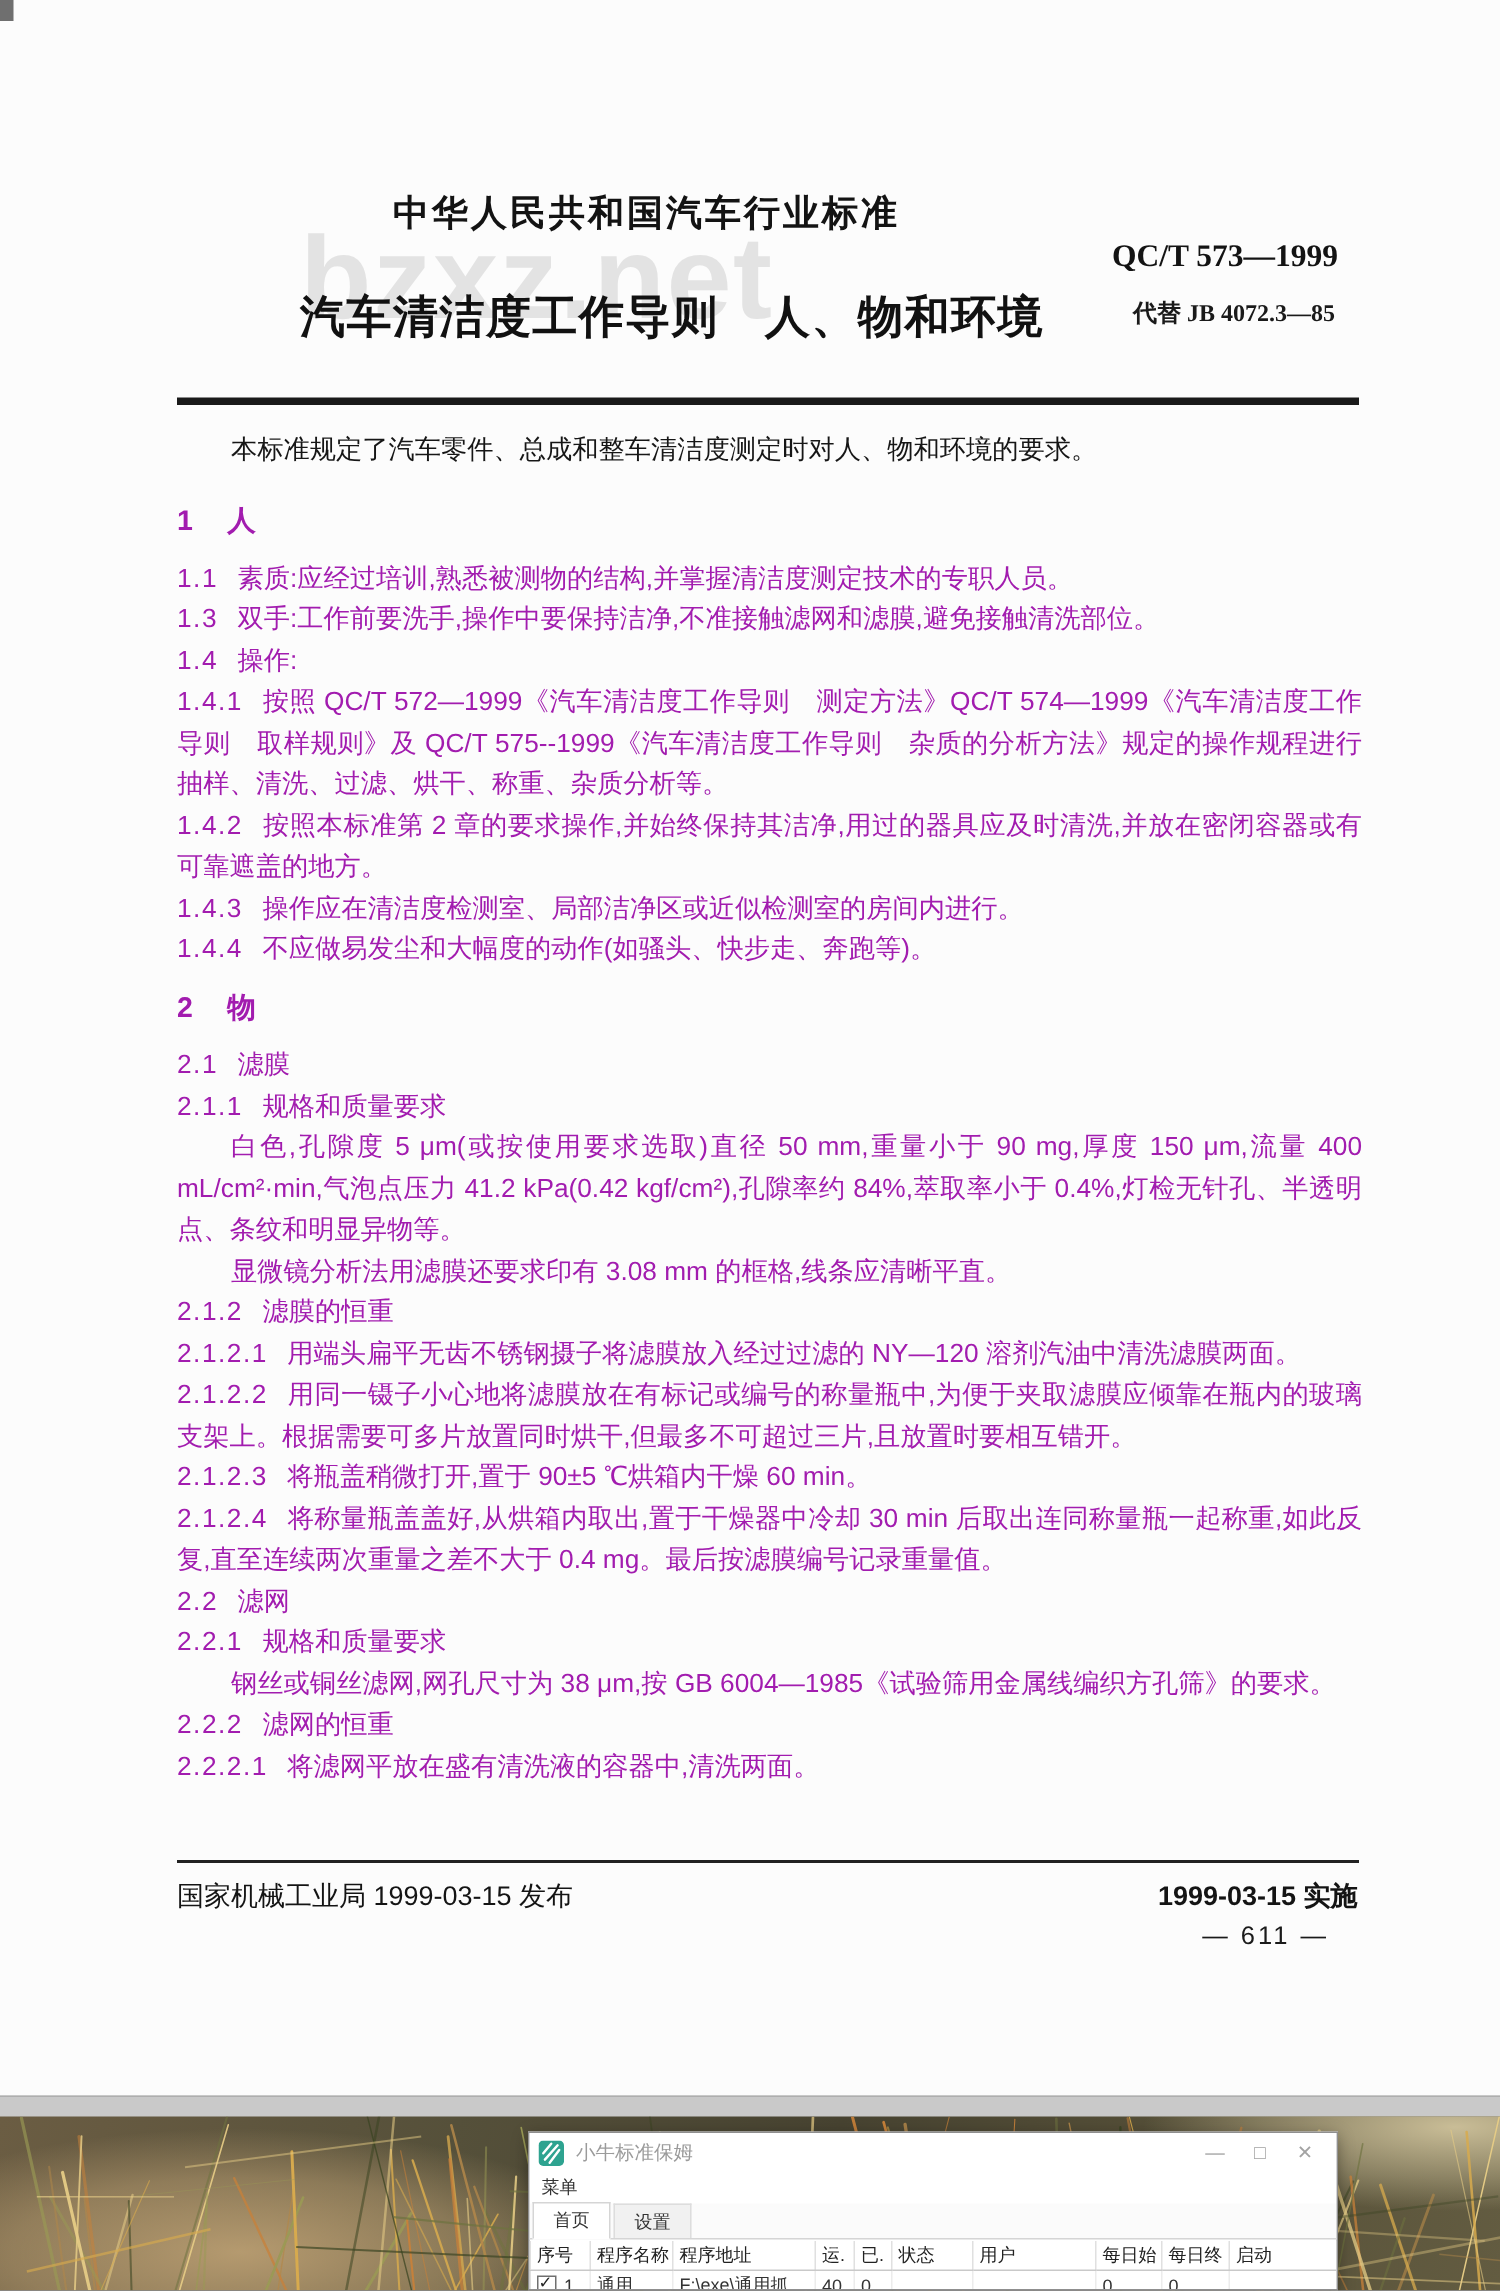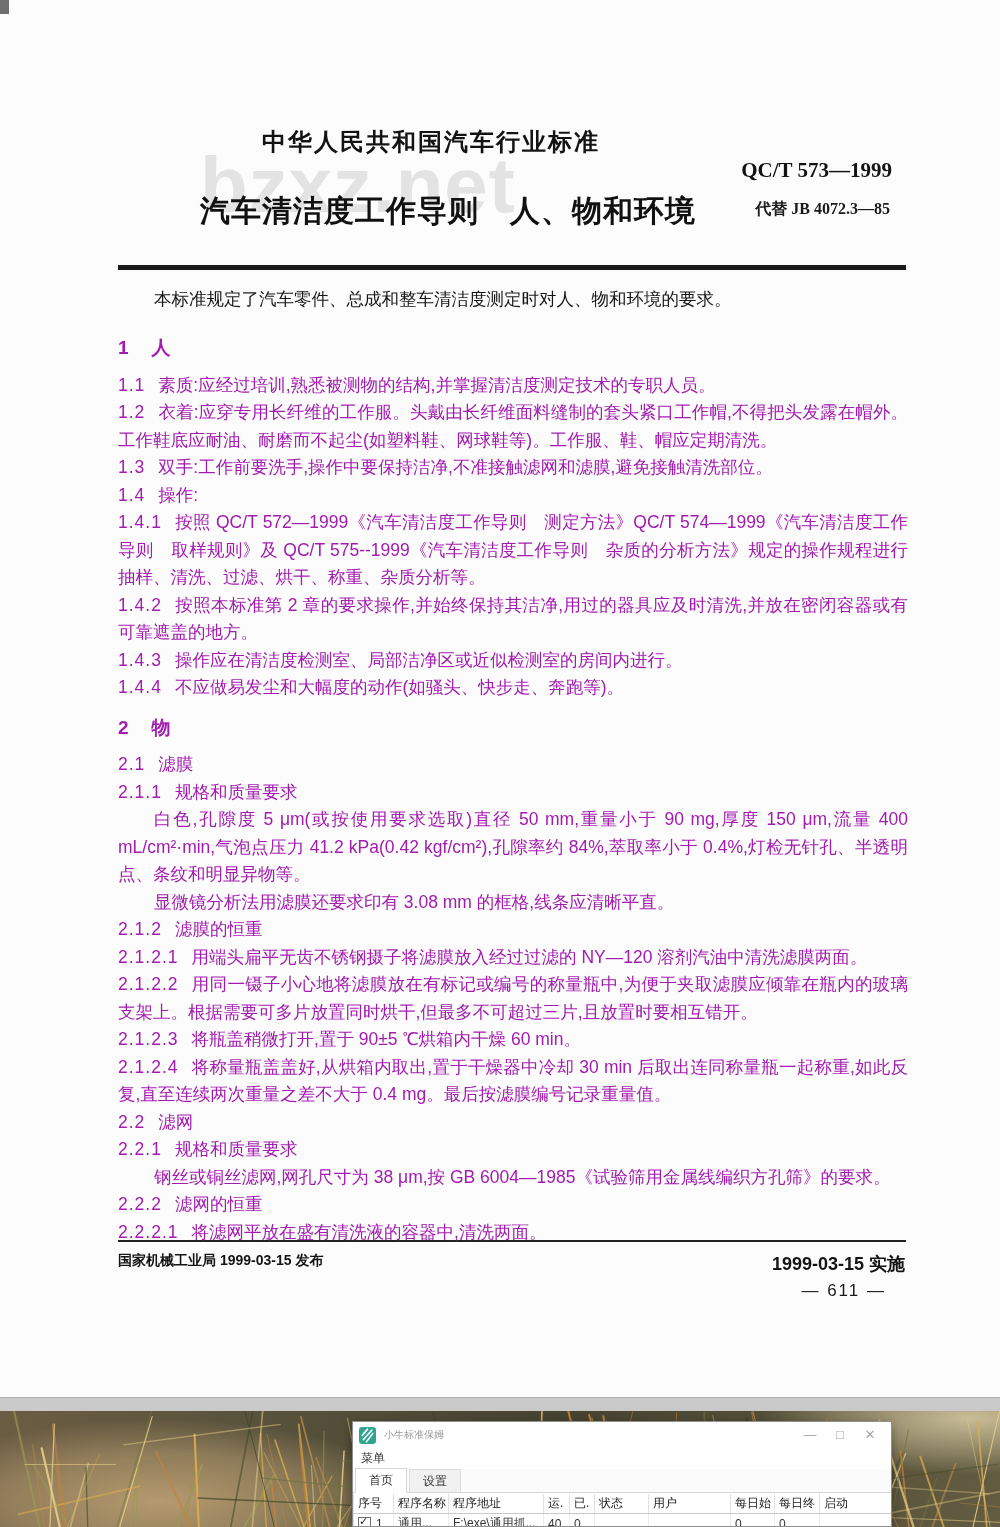--- a/index.html
+++ b/index.html
@@ -22,21 +22,21 @@
   .thick-rule{position:absolute;left:118px;top:265px;width:788px;height:5px;background:#1a1a1a;}
   .intro{position:absolute;left:118px;top:287px;width:790px;font-size:17.5px;color:#161616;
          text-indent:36px;z-index:1;}
   #paragraphs{position:absolute;left:118px;top:322px;width:790px;z-index:1;}
   .para{font-size:17.5px;line-height:27.5px;text-align:justify;color:#a21caf;margin:0;}
   .para .pnum{margin-right:13px;letter-spacing:1px;}
   .para.chapter{font-size:19px;font-weight:700;margin:12px 0 10px 0;}
   .para.chapter .pnum{margin-right:22px;}
   .para.indent{text-indent:36px;}
   .footer-rule{position:absolute;left:118px;top:1240px;width:788px;height:2px;background:#222;}
-  .footer-issued{position:absolute;left:118px;top:1252px;font-size:14px;font-weight:700;color:#141414;}
+  .footer-issued{position:absolute;left:118px;top:1252px;font-size:18px;font-weight:400;color:#141414;}
   .footer-impl{position:absolute;right:95px;top:1252px;font-size:18px;font-weight:700;color:#141414;}
   .page-no{position:absolute;right:114px;top:1281px;font-size:17px;color:#1a1a1a;letter-spacing:2px;}
 
   
   .gray-strip{position:absolute;left:0;top:1397px;width:1000px;height:14px;
               background:#c9c9c9;border-top:1px solid #aeaeae;}
 
   
   .grass{position:absolute;left:0;top:1411px;width:1000px;height:116px;overflow:hidden;
          background:
@@ -44,21 +44,21 @@
            radial-gradient(ellipse 260px 70px at 97% 6%, #c9bd97 0%, rgba(201,189,151,.4) 50%, rgba(201,189,151,0) 80%),
            linear-gradient(100deg,#6b5d43 0%,#55503a 30%,#474331 55%,#575139 80%,#635c41 100%);}
   .grass svg{position:absolute;left:0;top:0;}
 
   
   .app-window{position:absolute;left:352px;top:1421px;width:540px;height:106px;
               background:#fff;border:1px solid #8f8f8f;box-sizing:border-box;
               box-shadow:0 3px 10px rgba(0,0,0,.35);overflow:hidden;font-size:12px;color:#333;}
   .titlebar{height:26px;display:flex;align-items:center;padding:0 6px;background:#fff;}
   .app-icon{width:17px;height:17px;flex:0 0 auto;}
-  .app-title{margin-left:8px;font-size:10px;color:#9b9b9b;}
+  .app-title{margin-left:8px;font-size:13px;color:#9b9b9b;}
   .win-controls{margin-left:auto;display:flex;}
   .win-btn{width:30px;text-align:center;color:#a3a3a3;font-size:13px;line-height:22px;cursor:default;}
   .menubar{height:21px;display:flex;align-items:center;padding:0 8px;background:#fff;}
   .menu-item{font-size:12px;color:#333;}
   .tabstrip{height:23px;display:flex;align-items:flex-end;background:#fbfbfb;
             border-bottom:1px solid #d5d5d5;padding-left:2px;}
   .tab{padding:3px 13px 2px;font-size:12px;color:#333;background:#f1f1f1;
        border:1px solid #ddd;border-bottom:none;margin-right:2px;}
   .tab.active{background:#fff;border:1px solid #d5d5d5;border-bottom:1px solid #fff;
               position:relative;top:1px;padding-bottom:3px;}
@@ -83,21 +83,20 @@
     <div class="watermark">bzxz.net</div>
     <div class="std-type">中华人民共和国汽车行业标准</div>
     <div class="std-no">QC/T 573—1999</div>
     <div class="replaces">代替 JB 4072.3—85</div>
     <div class="doc-title">汽车清洁度工作导则　人、物和环境</div>
     <div class="thick-rule"></div>
     <div class="intro">本标准规定了汽车零件、总成和整车清洁度测定时对人、物和环境的要求。</div>
     <div id="paragraphs">
         <div class="para chapter"><span class="pnum">1</span><span>人</span></div>
         <div class="para item"><span class="pnum">1.1</span><span>素质:应经过培训,熟悉被测物的结构,并掌握清洁度测定技术的专职人员。</span></div>
-        <div class="para item"><span class="pnum">1.2</span><span>衣着:应穿专用长纤维的工作服。头戴由长纤维面料缝制的套头紧口工作帽,不得把头发露在帽外。工作鞋底应耐油、耐磨而不起尘(如塑料鞋、网球鞋等)。工作服、鞋、帽应定期清洗。</span></div>
         <div class="para item"><span class="pnum">1.3</span><span>双手:工作前要洗手,操作中要保持洁净,不准接触滤网和滤膜,避免接触清洗部位。</span></div>
         <div class="para item"><span class="pnum">1.4</span><span>操作:</span></div>
         <div class="para item"><span class="pnum">1.4.1</span><span>按照 QC/T 572—1999《汽车清洁度工作导则　测定方法》QC/T 574—1999《汽车清洁度工作导则　取样规则》及 QC/T 575--1999《汽车清洁度工作导则　杂质的分析方法》规定的操作规程进行抽样、清洗、过滤、烘干、称重、杂质分析等。</span></div>
         <div class="para item"><span class="pnum">1.4.2</span><span>按照本标准第 2 章的要求操作,并始终保持其洁净,用过的器具应及时清洗,并放在密闭容器或有可靠遮盖的地方。</span></div>
         <div class="para item"><span class="pnum">1.4.3</span><span>操作应在清洁度检测室、局部洁净区或近似检测室的房间内进行。</span></div>
         <div class="para item"><span class="pnum">1.4.4</span><span>不应做易发尘和大幅度的动作(如骚头、快步走、奔跑等)。</span></div>
         <div class="para chapter"><span class="pnum">2</span><span>物</span></div>
         <div class="para item"><span class="pnum">2.1</span><span>滤膜</span></div>
         <div class="para item"><span class="pnum">2.1.1</span><span>规格和质量要求</span></div>
         <div class="para indent"><span>白色,孔隙度 5 μm(或按使用要求选取)直径 50 mm,重量小于 90 mg,厚度 150 μm,流量 400 mL/cm²·min,气泡点压力 41.2 kPa(0.42 kgf/cm²),孔隙率约 84%,萃取率小于 0.4%,灯检无针孔、半透明点、条纹和明显异物等。</span></div>

